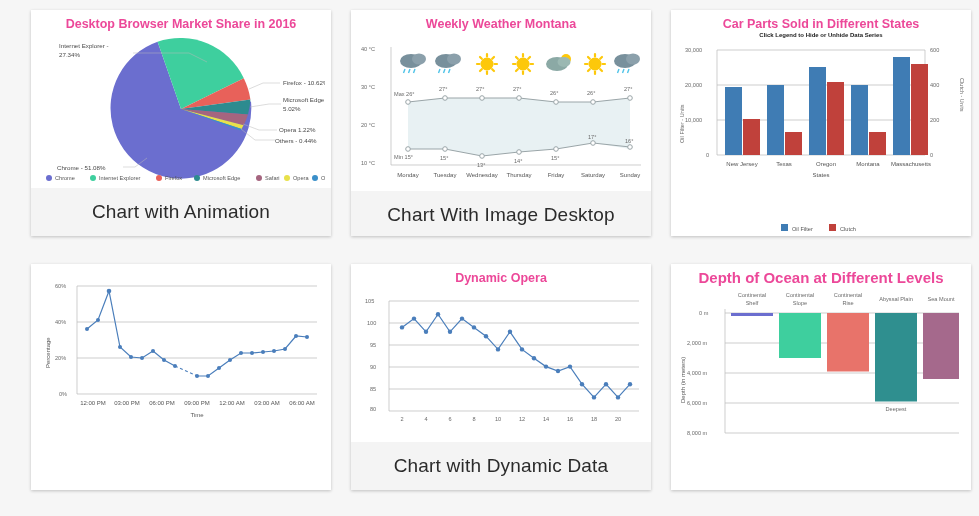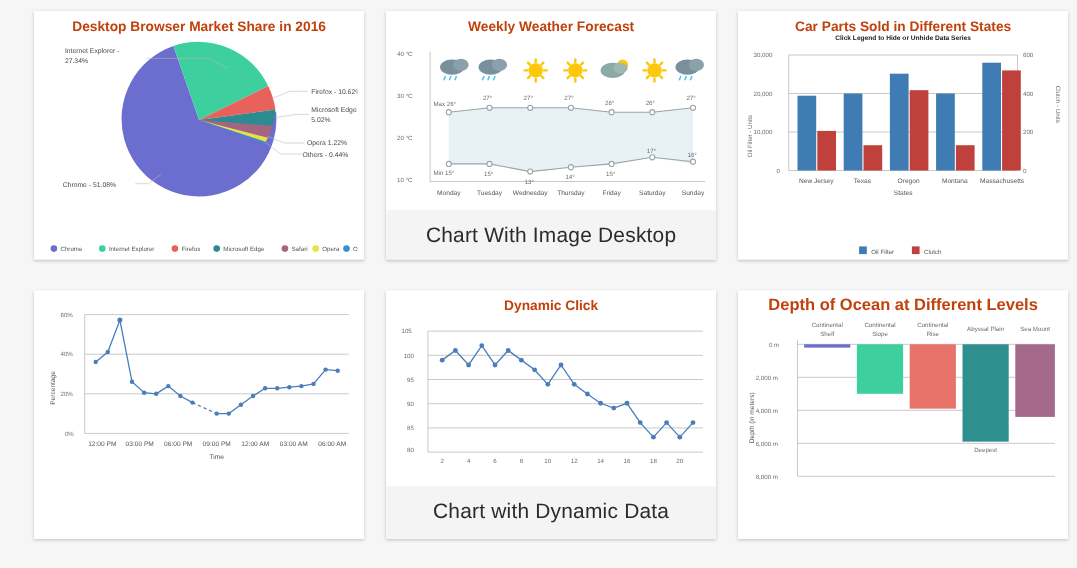--- a/index.html
+++ b/index.html
@@ -24,21 +24,21 @@
     overflow:hidden;
   }
   .chart-area{flex:1;position:relative;background:#fff;padding:4px 6px 2px 6px;box-sizing:border-box;}
   .caption{
     height:48px;flex:0 0 48px;background:#f4f4f4;
     display:flex;align-items:center;justify-content:center;
     font-size:19px;color:#2b2b2b;letter-spacing:.2px;
     white-space:nowrap;overflow:hidden;
   }
   .ctitle{
-    text-align:center;font-weight:bold;color:#c2410c;
+    text-align:center;font-weight:bold;color:#ec4899;
     font-size:12.5px;margin:3px 0 0 0;line-height:14px;
   }
   .csub{text-align:center;font-size:6px;font-weight:bold;color:#222;margin-top:1px;}
   svg{display:block;}
   .axislbl{font-size:5.6px;fill:#6b6b6b;}
   .axislbl-b{font-size:6px;fill:#555;}
   .gridline{stroke:#9a9a9a;stroke-width:.5;}
   .axisline{stroke:#b9b9b9;stroke-width:.7;}
   .pielbl{font-size:6.2px;fill:#4a4a4a;}
   .leg{font-size:5.6px;fill:#555;}
@@ -109,25 +109,26 @@
         <g>
           <circle cx="250" cy="8" r="3" fill="#e8e14a"></circle>
           <text class="leg" x="256" y="10">Opera</text>
         </g>
         <g>
           <circle cx="278" cy="8" r="3" fill="#3a8fc9"></circle>
           <text class="leg" x="284" y="10">Others</text>
         </g>
       </svg>
     </div>
-  </div>
-
-  <div class="card">
-    <div class="chart-area">
-      <div class="ctitle">Weekly Weather Forecast</div>
+    <div class="caption">Chart with Animation</div>
+  </div>
+
+  <div class="card">
+    <div class="chart-area">
+      <div class="ctitle">Weekly Weather Montana</div>
       <svg width="288" height="158" viewBox="0 0 288 158">
         <text class="axislbl" x="4" y="20">40 °C</text>
         <text class="axislbl" x="4" y="58">30 °C</text>
         <text class="axislbl" x="4" y="96">20 °C</text>
         <text class="axislbl" x="4" y="134">10 °C</text>
         <line class="axisline" x1="34" y1="16" x2="34" y2="134"></line>
         <line class="axisline" x1="34" y1="134" x2="284" y2="134"></line>
 
         <g>
           <g transform="translate(44,22)">
@@ -370,21 +371,21 @@
           <text x="230" y="137">03:00 AM</text>
           <text x="265" y="137">06:00 AM</text>
         </g>
         <text class="axislbl-b" x="160" y="149" text-anchor="middle" fill="#444">Time</text>
       </svg>
     </div>
   </div>
 
   <div class="card">
     <div class="chart-area">
-      <div class="ctitle">Dynamic Click</div>
+      <div class="ctitle">Dynamic Opera</div>
       <svg width="288" height="152" viewBox="0 0 288 152">
         <g>
           <line class="gridline" x1="32" y1="16" x2="282" y2="16"></line>
           <line class="gridline" x1="32" y1="38" x2="282" y2="38"></line>
           <line class="gridline" x1="32" y1="60" x2="282" y2="60"></line>
           <line class="gridline" x1="32" y1="82" x2="282" y2="82"></line>
           <line class="gridline" x1="32" y1="104" x2="282" y2="104"></line>
         </g>
         <line class="axisline" x1="32" y1="16" x2="32" y2="126"></line>
         <line class="axisline" x1="32" y1="126" x2="282" y2="126"></line>

